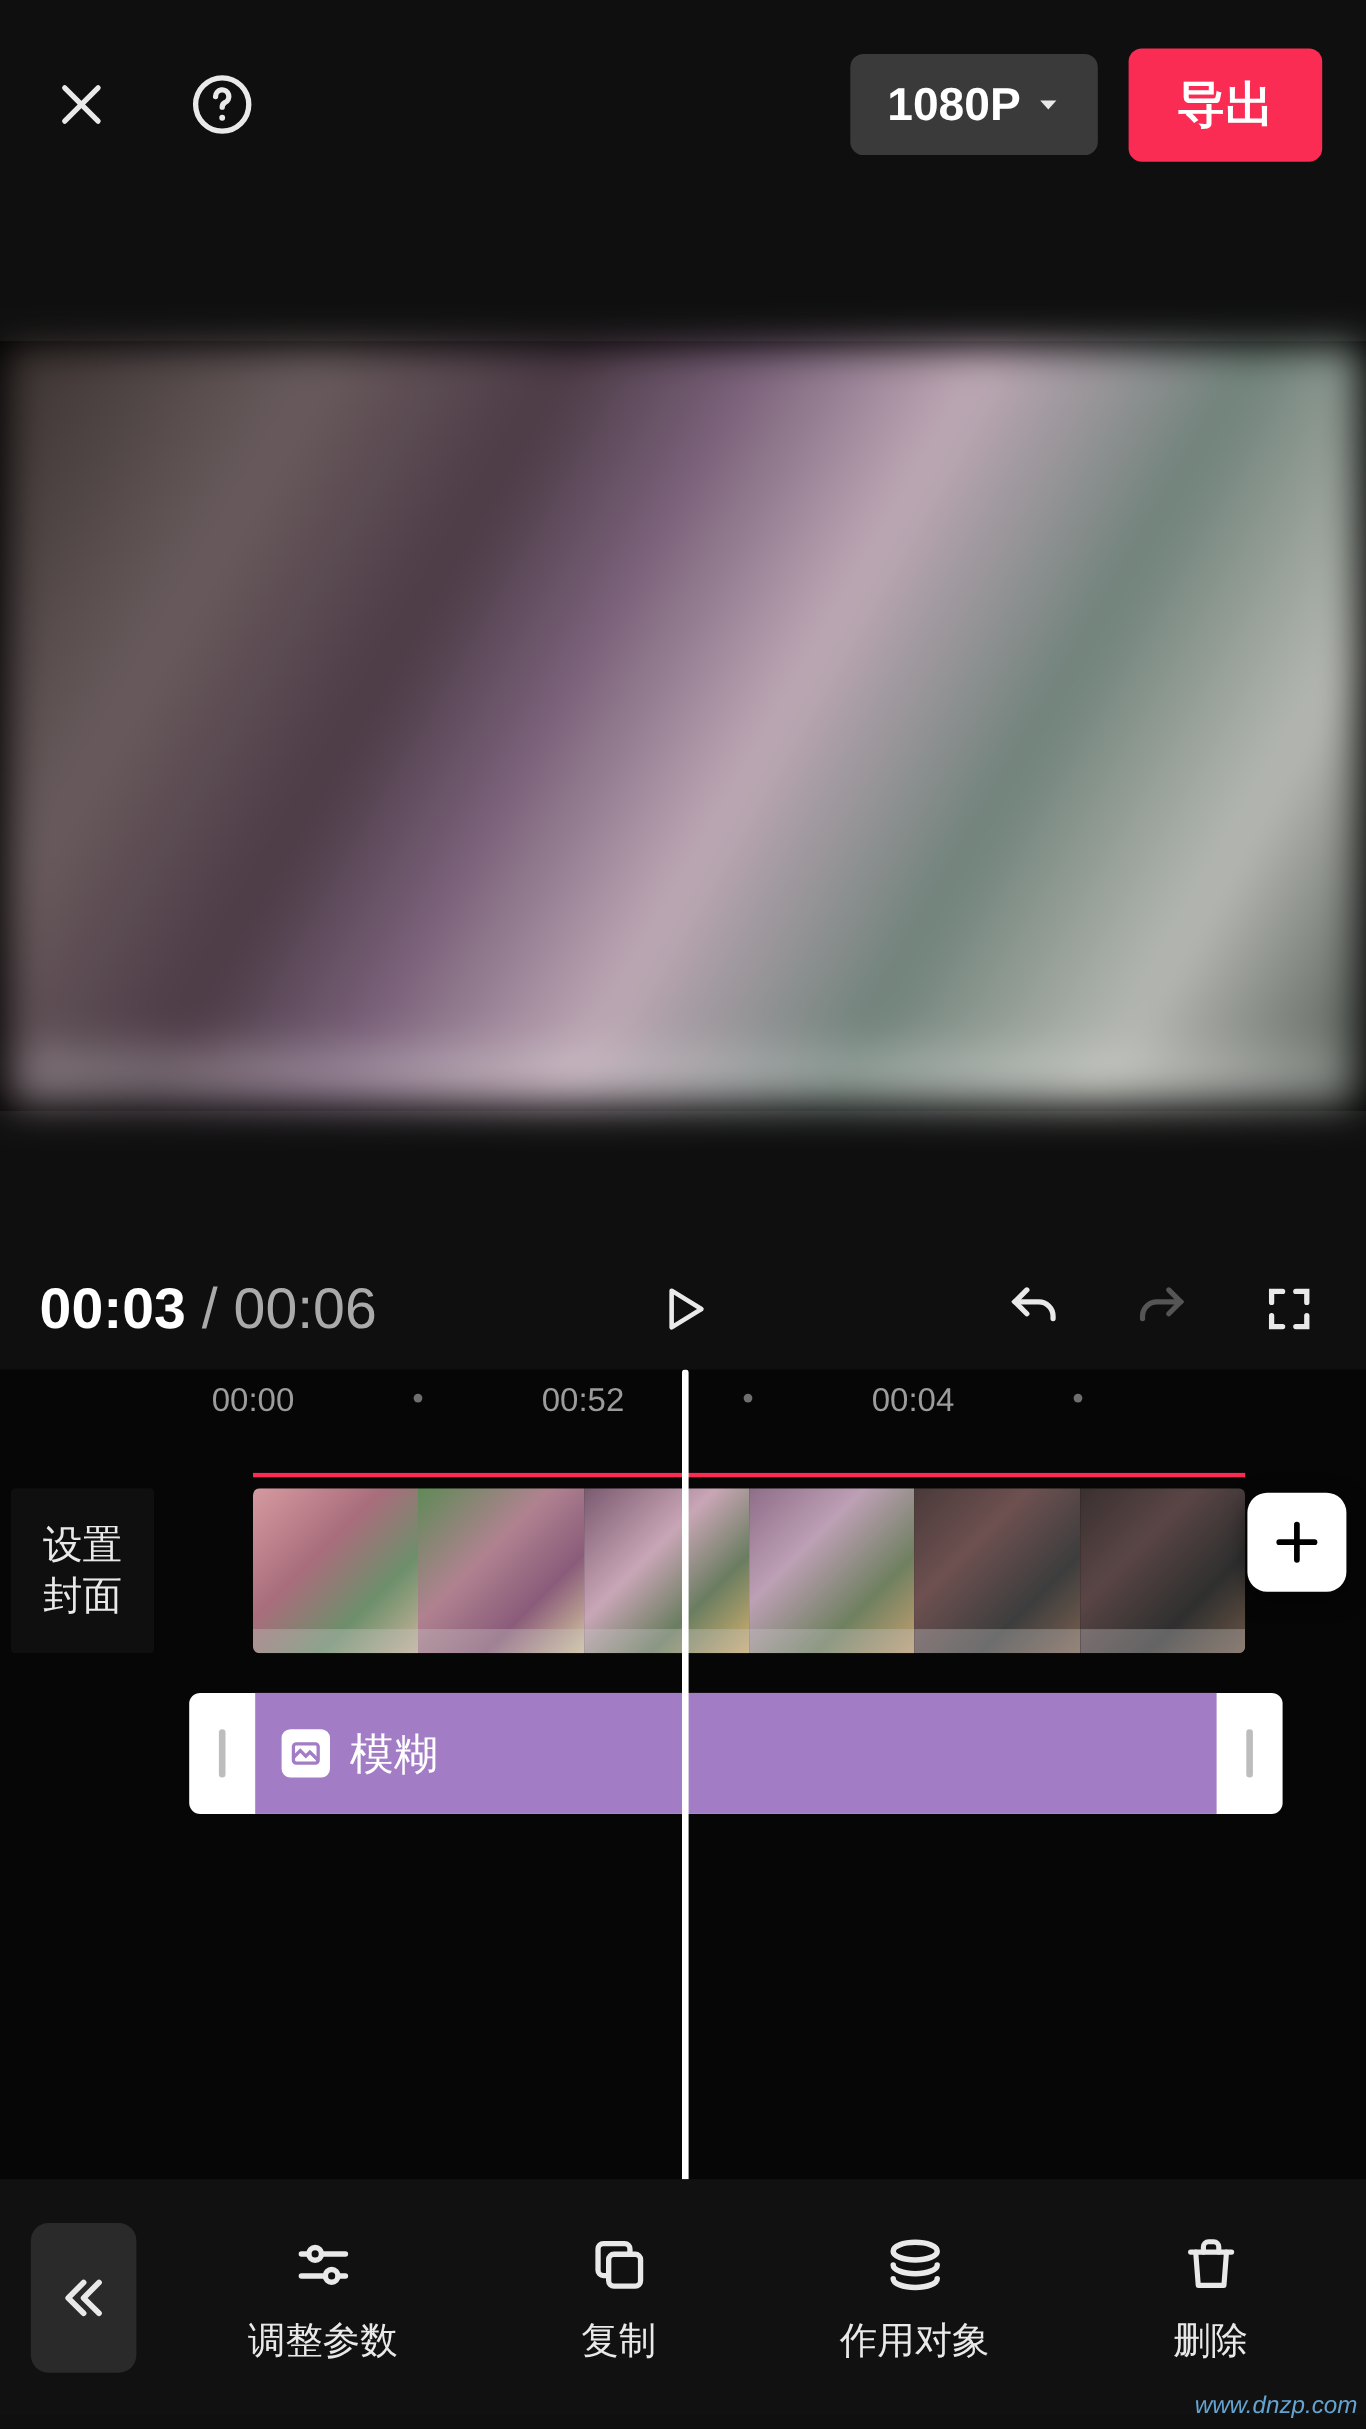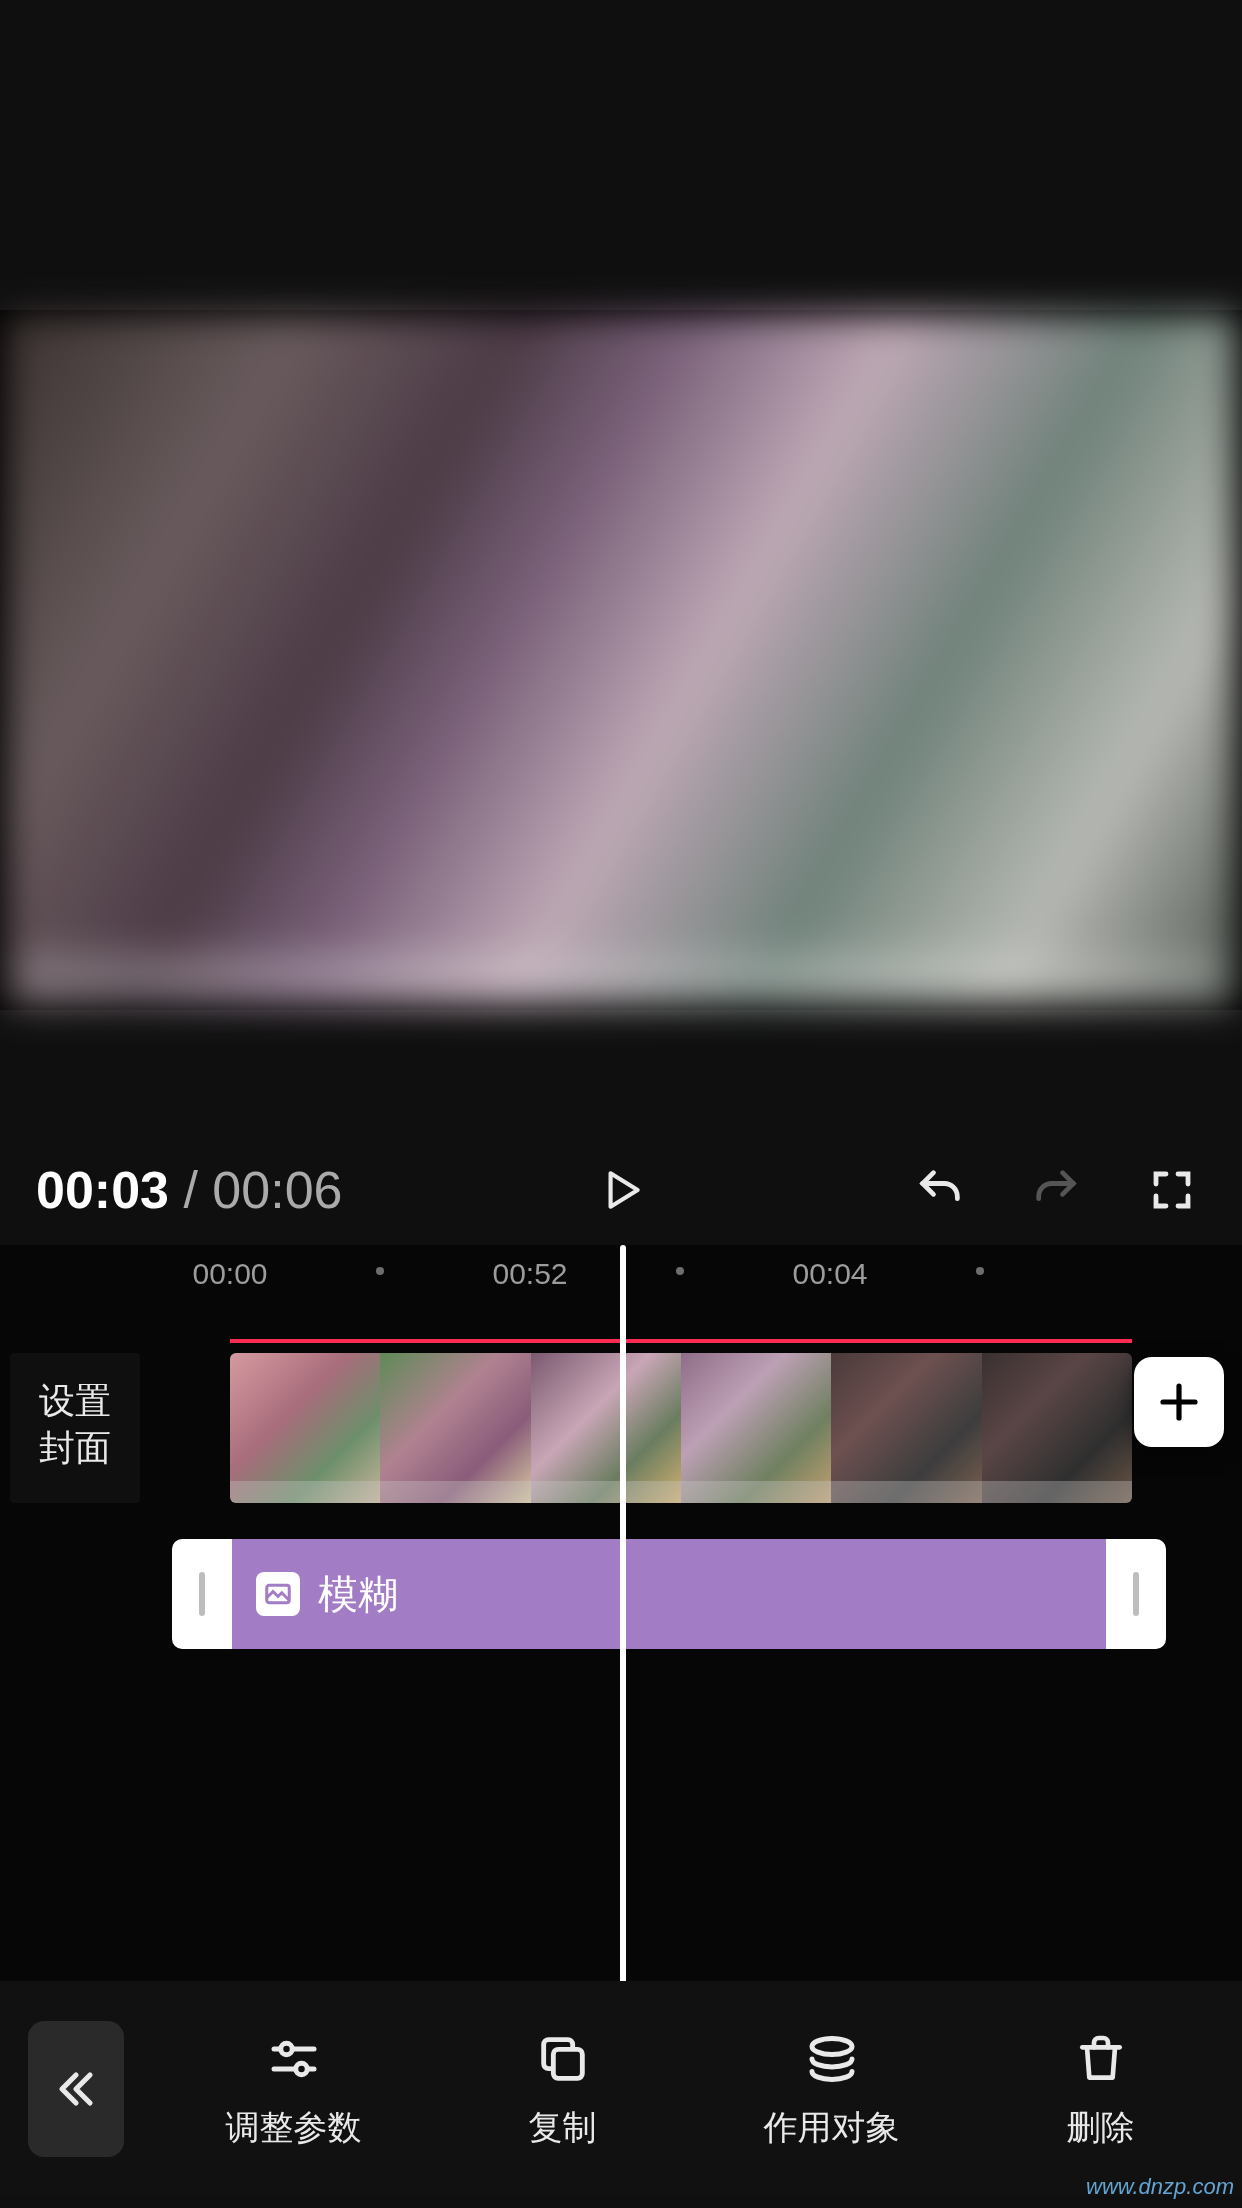--- a/index.html
+++ b/index.html
@@ -33,21 +33,21 @@
   .ruler { position: relative; height: 50px; display:flex; align-items:center; }
   .ruler .tick { position: absolute; top: 12px; font-size: 30px; color: #9c9c9c; transform: translateX(-50%); }
   .ruler .dot { position: absolute; top: 22px; width: 8px; height: 8px; background:#6e6e6e; border-radius:50%; transform: translateX(-50%); }
   .ruler .t0 { left: 230px; } .ruler .d0 { left: 380px; }
   .ruler .t1 { left: 530px; } .ruler .d1 { left: 680px; }
   .ruler .t2 { left: 830px; } .ruler .d2 { left: 980px; }
 
   
   .track-area { position: relative; margin-top: 44px; }
   .red-line { position:absolute; top:0; left:230px; right:110px; height:4px; background:#fb2c54; }
-  .cover-btn { position: absolute; left: 10px; top: 14px; width: 130px; height: 150px; background: rgba(255,255,255,0.04); color: #e9e9e9; font-size: 36px; display: flex; align-items: center; justify-content: center; text-align: center; line-height: 1.3; border-radius:4px; padding:0 10px;font-family:Liberation Mono, monospace; }
+  .cover-btn { position: absolute; left: 10px; top: 14px; width: 130px; height: 150px; background: rgba(255,255,255,0.04); color: #e9e9e9; font-size: 36px; display: flex; align-items: center; justify-content: center; text-align: center; line-height: 1.3; border-radius:4px; padding:0 10px; }
   .clip-row { position: absolute; left: 230px; top: 14px; right: 110px; height: 150px; display: flex; border-radius: 6px; overflow: hidden; }
   .thumb { flex: 1 1 auto; position: relative; overflow:hidden; }
   .thumb::after{ content:""; position:absolute; left:0; right:0; bottom:0; height:22px; background: rgba(200,200,200,0.35); }
   .t-a{ background: linear-gradient(135deg,#d59aa0,#a86d7b 40%,#6d8f6b 70%,#c9b49a);} 
   .t-b{ background: linear-gradient(135deg,#5f8a57,#b08290 40%,#8a5c7a 70%,#d6c8a0);} 
   .t-c{ background: linear-gradient(135deg,#7a5a70,#c9a6b6 40%,#6a7d60 70%,#d2b070);} 
   .t-d{ background: linear-gradient(135deg,#8e6d88,#bda0b5 35%,#6f8060 70%,#c4a070);} 
   .t-e{ background: linear-gradient(135deg,#4a3a3a,#6e5050 35%,#3d3d3d 70%,#7a6050);} 
   .t-f{ background: linear-gradient(135deg,#3a3030,#5a4545 35%,#2f2f2f 70%,#6a5545);} 
   .add-btn { position: absolute; right: 18px; top: 18px; width: 90px; height: 90px; background: #fff; color:#000; border-radius: 18px; display:flex; align-items:center; justify-content:center; cursor:pointer; box-shadow:0 6px 20px rgba(0,0,0,.5); }
@@ -72,20 +72,48 @@
 
   .watermark { position:absolute; right:8px; bottom:8px; font-size:22px; color:#6db4e6; opacity:.9; font-style:italic; }
 
   svg { display:block; }
 </style>
 </head>
 <body>
 
 <div class="app">
 
+  <div class="header">
+    <div class="left">
+      <div class="icon-btn">
+        <svg width="52" height="52" viewBox="0 0 24 24" fill="none" stroke="#e9e9e9" stroke-width="2.2" stroke-linecap="round">
+            <line x1="5" y1="5" x2="19" y2="19"></line>
+            <line x1="19" y1="5" x2="5" y2="19"></line>
+          </svg>
+      </div>
+      <div class="icon-btn">
+        <svg width="58" height="58" viewBox="0 0 24 24" fill="none" stroke="#e9e9e9" stroke-width="2">
+            <circle cx="12" cy="12" r="10"></circle>
+            <path d="M9.5 9a2.5 2.5 0 1 1 3.5 2.3c-.9.5-1 1-1 1.7" stroke-linecap="round"></path>
+            <circle cx="12" cy="17" r="1.1" fill="#e9e9e9" stroke="none"></circle>
+          </svg>
+      </div>
+    </div>
+    <div class="right">
+      <div class="res-btn">
+        <span>1080P</span>
+        <svg width="22" height="22" viewBox="0 0 24 24" fill="#e9e9e9">
+            <path d="M4 8l8 9 8-9z"></path>
+          </svg>
+      </div>
+      <div class="export-btn">
+        <span>导出</span>
+      </div>
+    </div>
+  </div>
 
   <div class="preview-wrap">
     <div class="preview">
       <div class="subtitle-bar"></div>
     </div>
   </div>
 
   <div class="playbar">
     <div class="time">
       <span class="cur">00:03</span>

